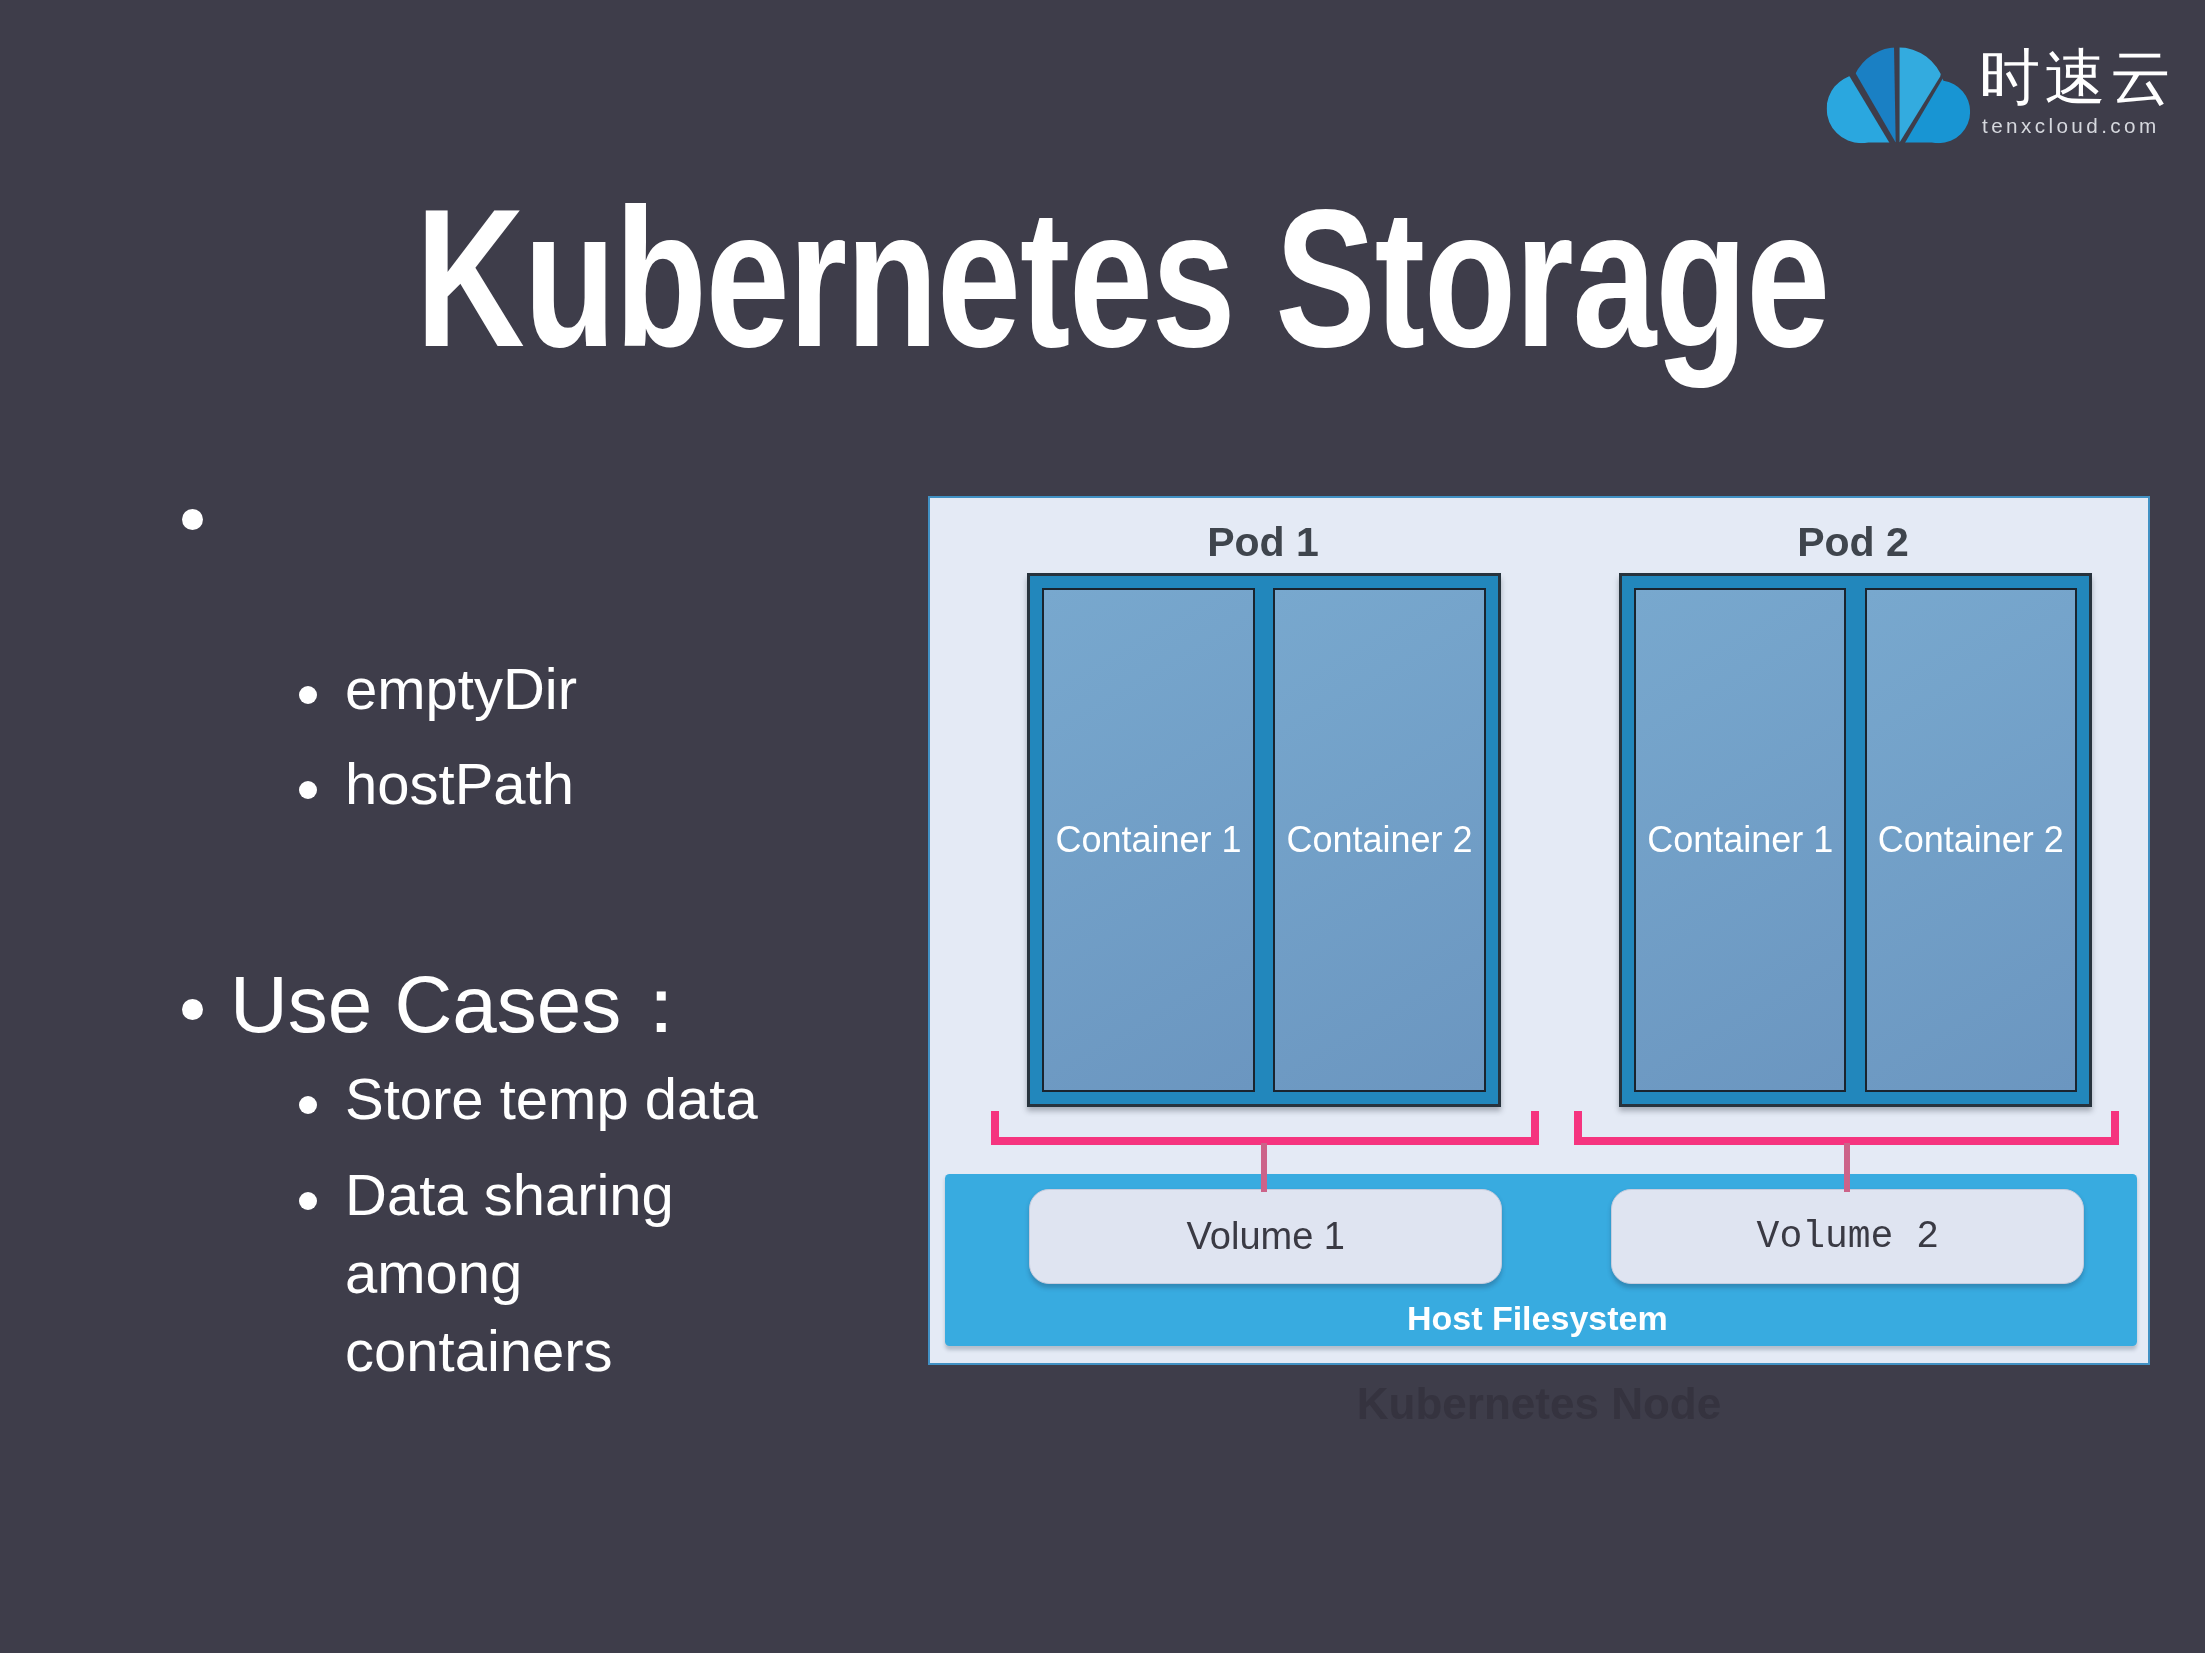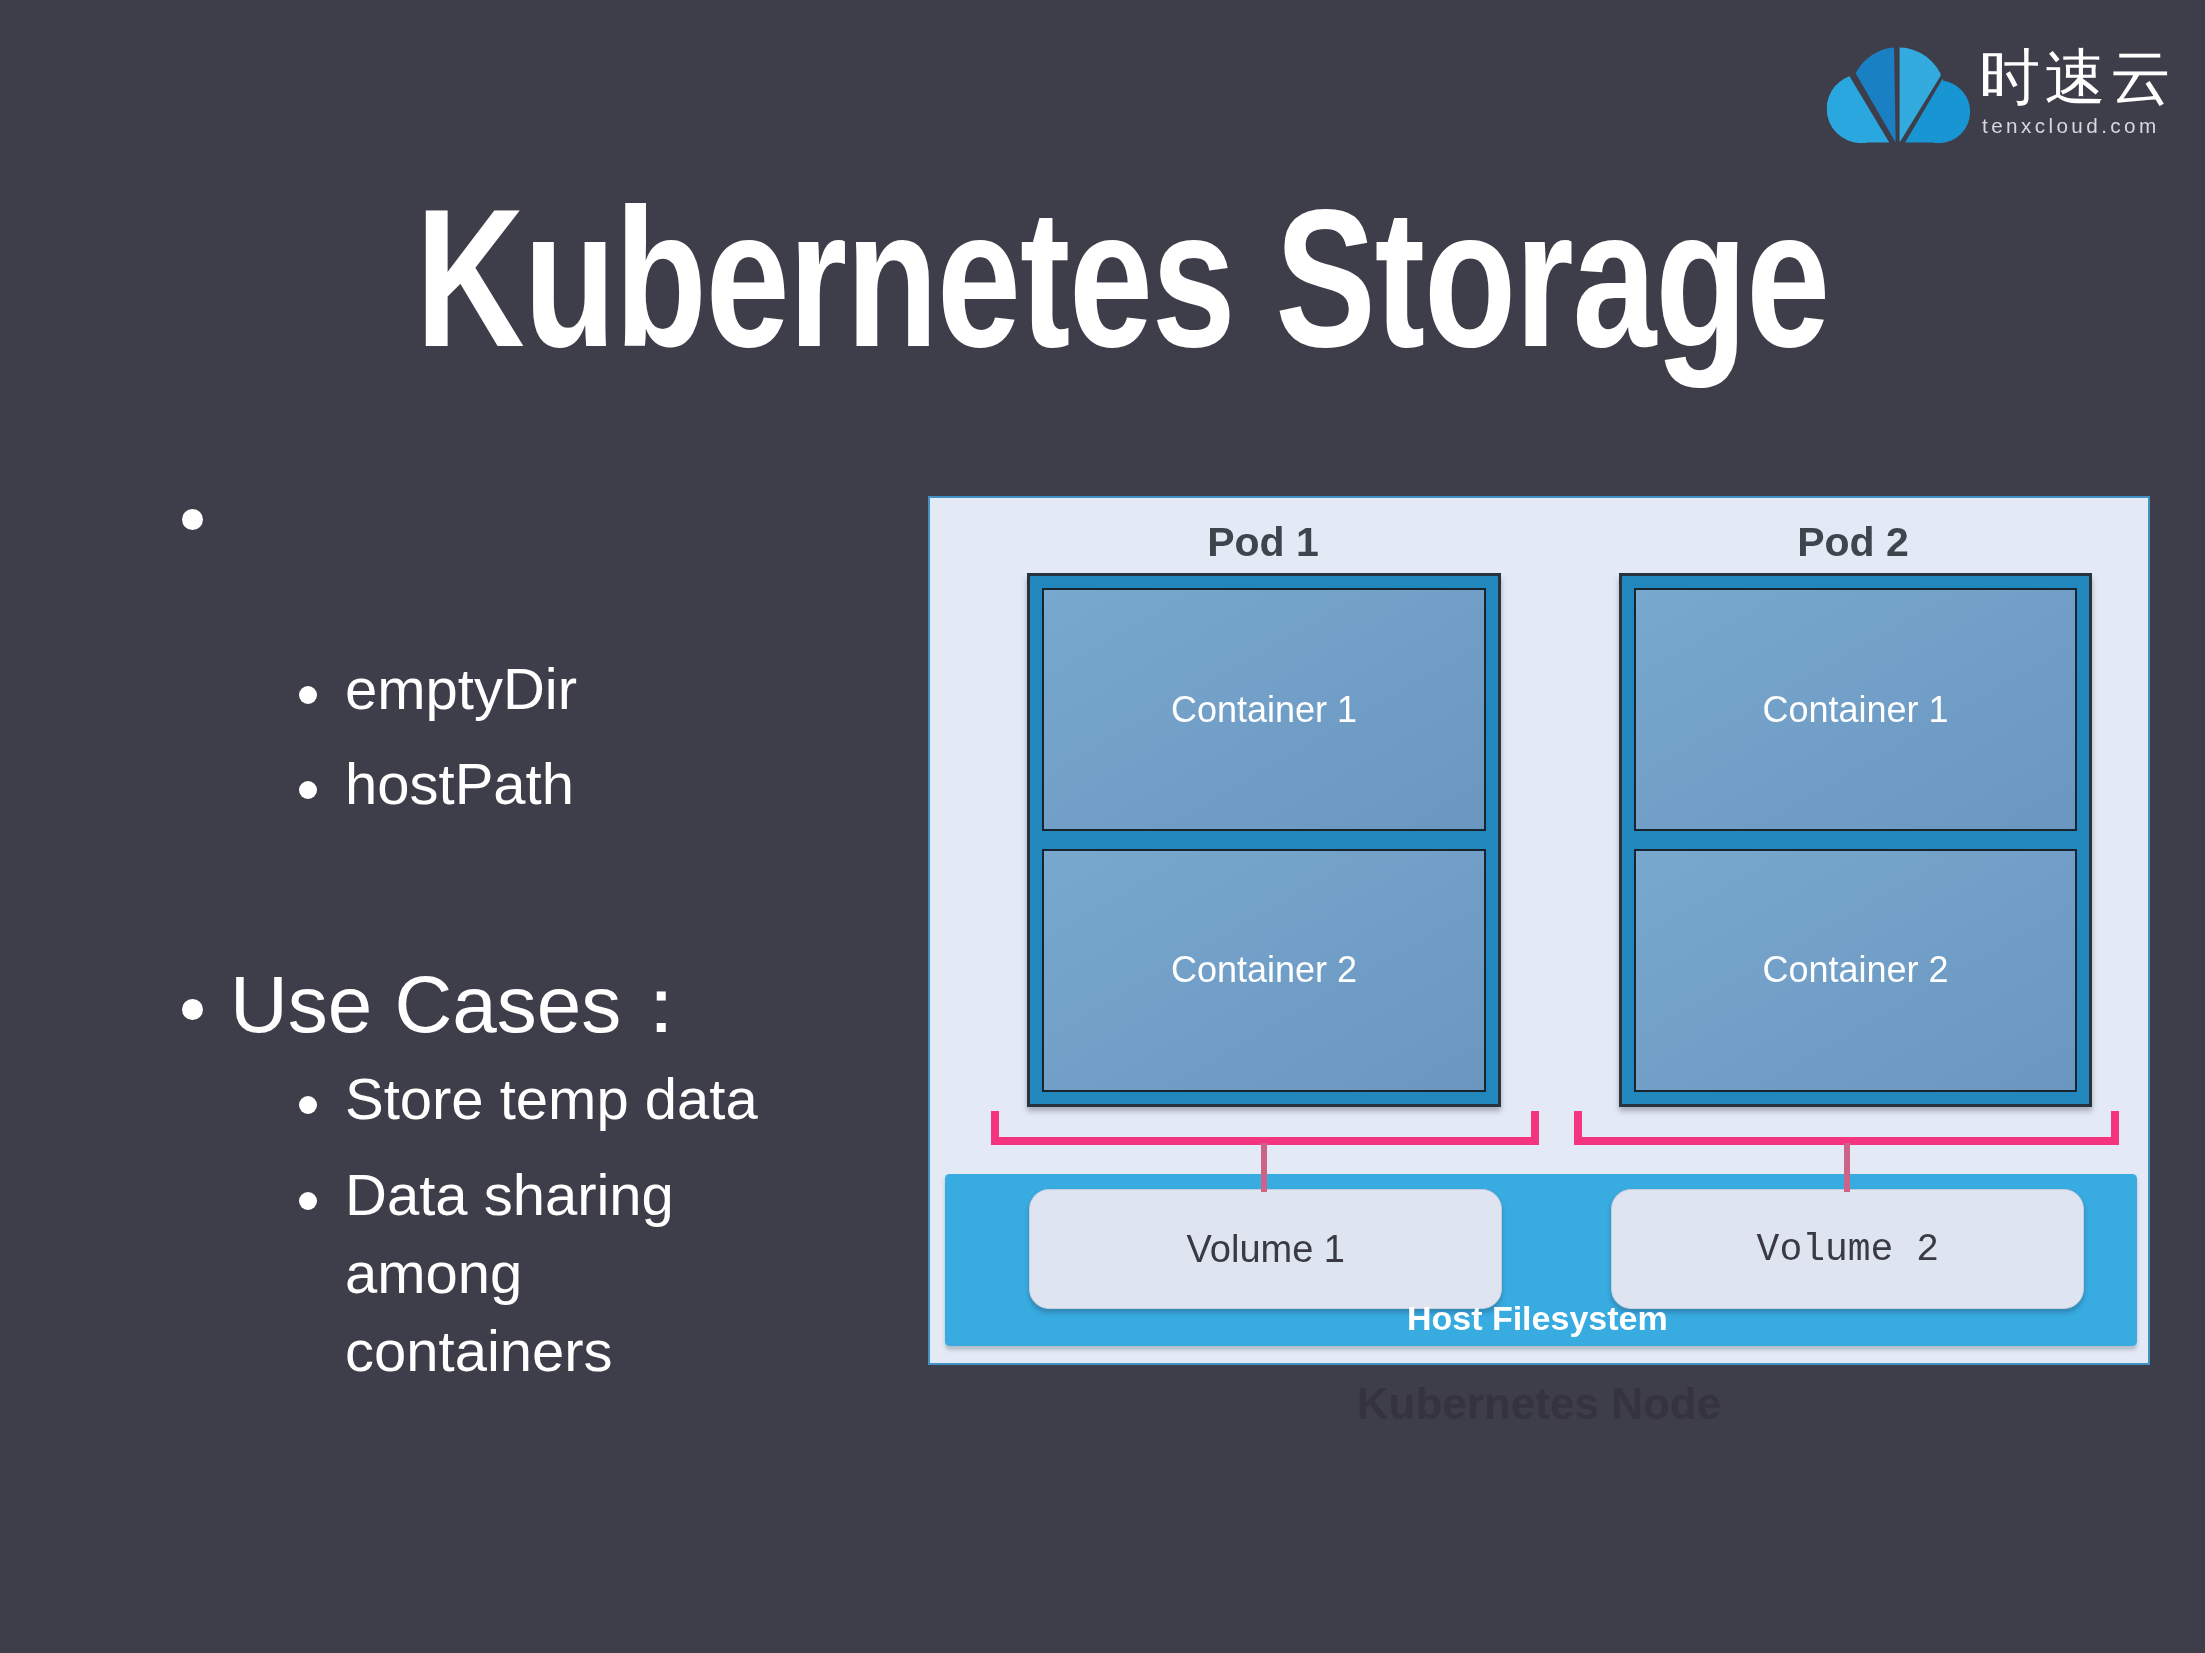--- a/index.html
+++ b/index.html
@@ -27,33 +27,33 @@
   .dot{position:absolute; background:#fff; border-radius:50%;}
   .dot.d1{width:21.4px; height:21.4px;}
   .dot.d2{width:18.4px; height:18.4px;}
   
   .panel{position:absolute; left:928px; top:496px; width:1222px; height:869px;
          box-sizing:border-box; background:#E4EAF5; border:2.3px solid #4191C4;}
   .pod-label{position:absolute; top:21.4px; text-align:center; font-size:41px; font-weight:600;
          color:#3F454D;}
   .pod{position:absolute; top:75px; height:534px; box-sizing:border-box;
        background:#2287BC; border:3.1px solid #27333D; padding:12.3px;
-       display:flex; flex-direction:column; gap:18.4px;
+       display:flex; flex-direction:row; gap:18.4px;
        box-shadow:0 5.4px 5.4px rgba(45,55,65,.35);}
   .container-box{flex:1; box-sizing:border-box;
        background:linear-gradient(150deg,#78A8CE 0%,#6B96C0 100%);
        border:2.3px solid #1A242E; display:flex; align-items:center; justify-content:center;
        color:#ffffff; font-size:36px;}
   .bracket{position:absolute; top:613px; height:34px; box-sizing:border-box;
        border-left:8.4px solid #F5347F; border-right:8.4px solid #F5347F;
        border-bottom:8.4px solid #F5347F;}
   .connector{position:absolute; top:645px; width:6.1px; height:49px; background:#CC6389;}
   .band{position:absolute; left:15.3px; top:676px; width:1192px; height:172px;
        background:#38ABE0; border-radius:4.6px; box-shadow:0 3.1px 3.8px rgba(40,60,80,.25);}
-  .volume{position:absolute; top:15.3px; width:473px; height:120px; box-sizing:border-box;
+  .volume{position:absolute; top:15.3px; width:473px; height:95px; box-sizing:border-box;
        background:#DFE4F1; border:1.5px solid #C6CCDE; border-radius:20px;
        display:flex; align-items:center; justify-content:center;
        color:#3A3A44; font-size:38px; box-shadow:0 3.8px 4.6px rgba(30,60,90,.3);}
   .host-label{position:absolute; left:0; right:8px; bottom:7.7px; text-align:center;
        color:#ffffff; font-size:34px; font-weight:700;}
   .node-label{position:absolute; left:928px; width:1222px; top:1379px; text-align:center;
        color:#35333F; font-size:44px; font-weight:600;}
 </style>
 </head>
 <body>

